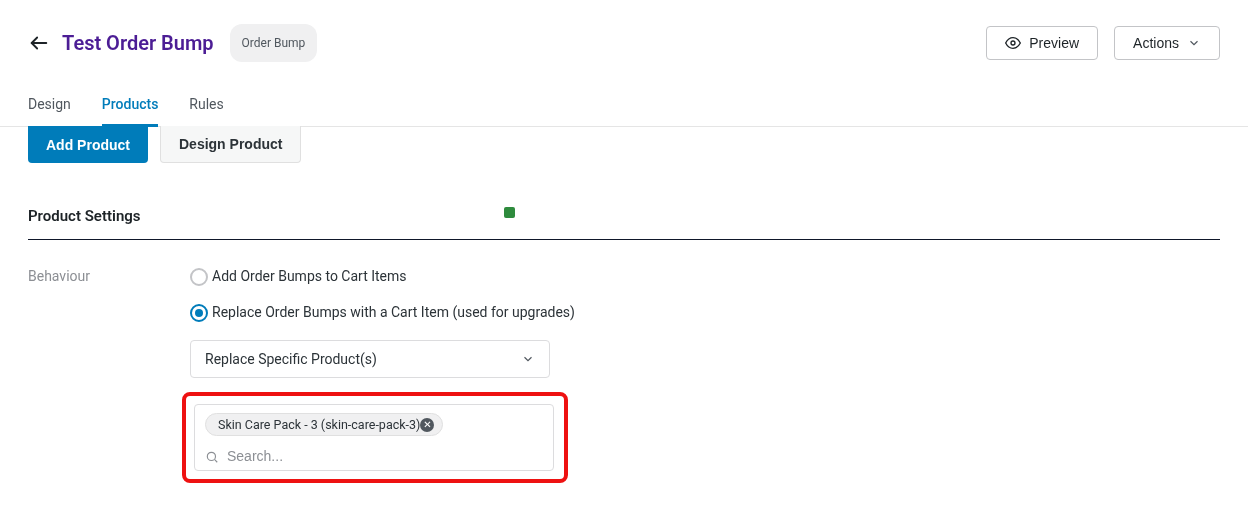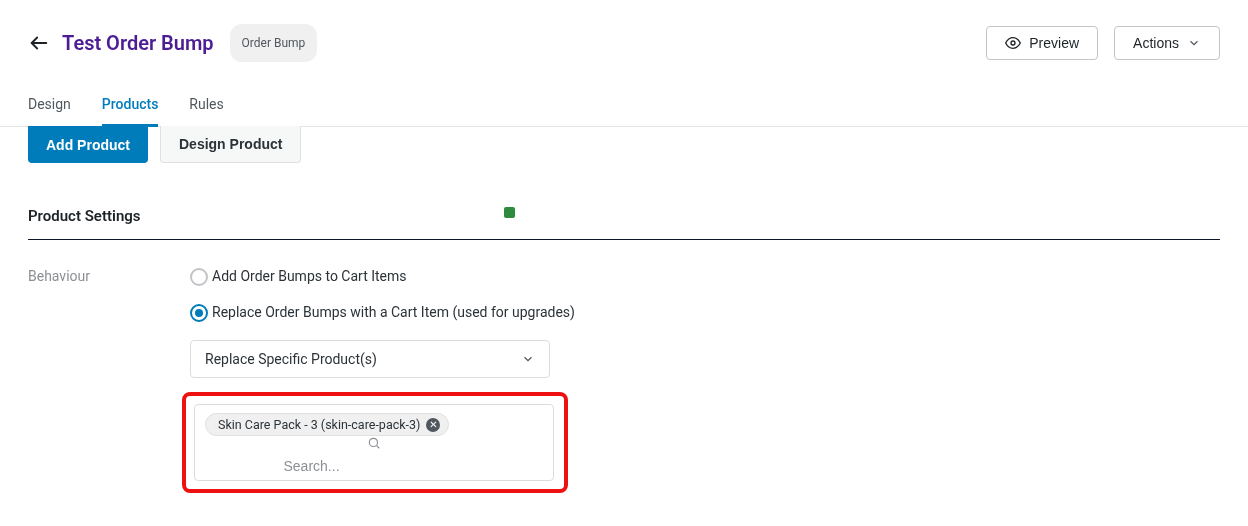--- a/index.html
+++ b/index.html
@@ -209,21 +209,20 @@
 }
 .tag-input-box {
   border: 1px solid #dcdcde;
   border-radius: 4px;
   padding: 8px 10px 6px 10px;
   width: 360px;
 }
 .tag {
   display: inline-flex;
   align-items: center;
-  gap: 6px;
   background: #f0f0f1;
   border-radius: 12px;
   padding: 3px 8px 3px 12px;
   font-size: 12.5px;
   color: #2c3338;
   border: 1px solid #e0e0e0;
 }
 .tag-remove {
   width: 14px;
   height: 14px;
@@ -232,24 +231,24 @@
   border-radius: 50%;
   display: inline-flex;
   align-items: center;
   justify-content: center;
   font-size: 10px;
   cursor: pointer;
   line-height:1;
 }
 .search-row {
   display: flex;
-  align-items: center;
+  align-items: flex-end;
   gap: 8px;
+  margin-top: 12px;
   color: #8c8f94;
-  flex-direction: column;
 }
 .search-input {
   border: none;
   outline: none;
   font-size: 14px;
   flex: 1;
   color: #2c3338;
 }
 .search-input::placeholder {
   color: #8c8f94;

